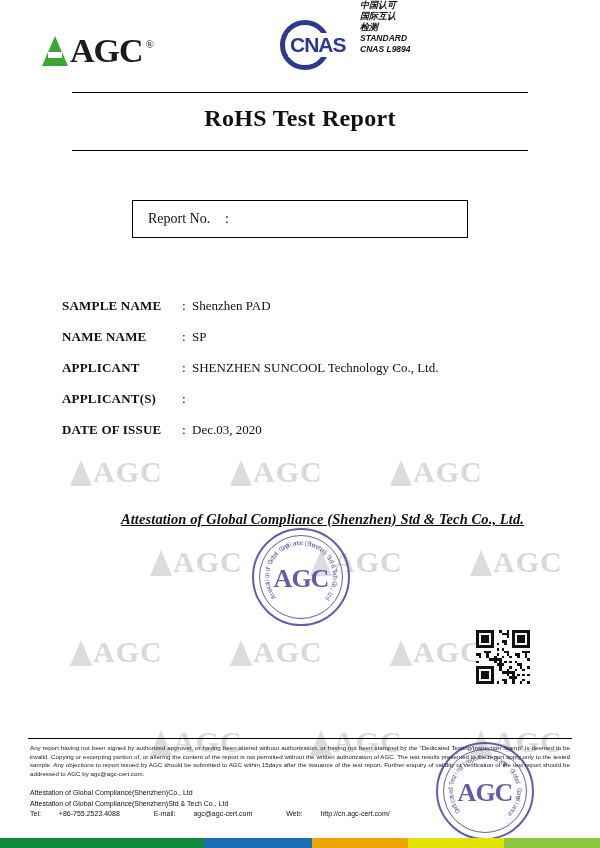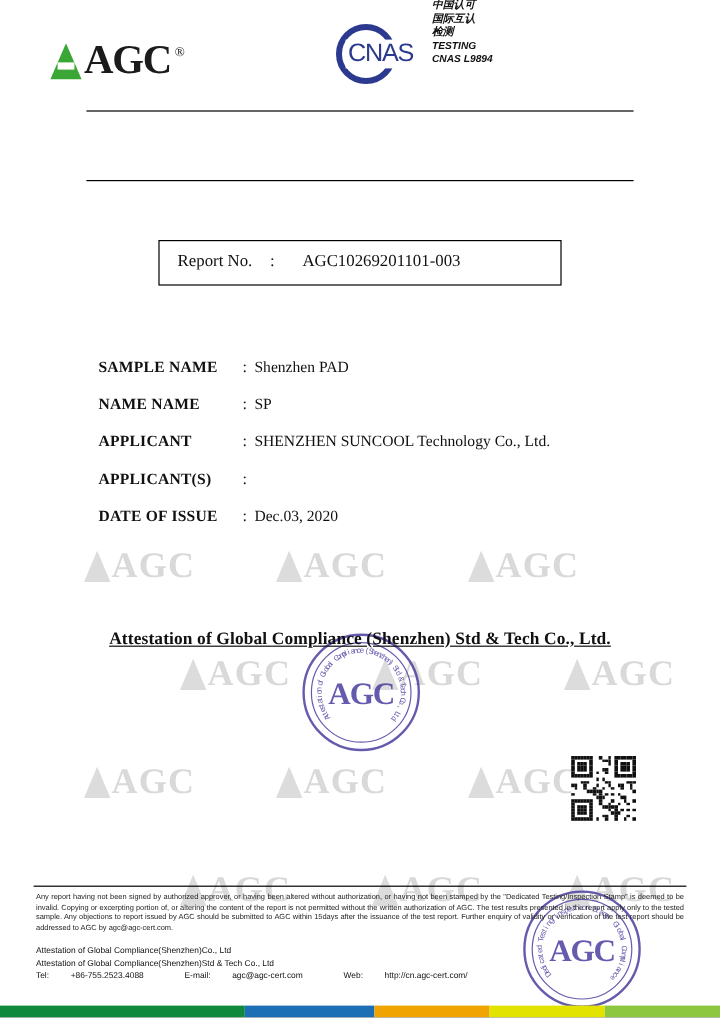--- a/index.html
+++ b/index.html
@@ -114,21 +114,21 @@
     width: 22px; height: 22px;
     border-radius: 50%;
     border: 4px solid #2b3a8f;
     box-sizing: border-box;
   }
   .cnas .c-text {
     position: absolute;
     left: 8px; top: 17px;
     font-family: "Liberation Sans", sans-serif;
     font-size: 21px;
-    font-weight: normal;
+    font-weight: bold;
     color: #2b3a8f;
     letter-spacing: -1px;
     background: #fff;
     padding: 0 2px;
   }
   .cnas-right {
     position: absolute;
     left: 360px; top: 0;
     font-family: "Liberation Sans", sans-serif;
     font-size: 8.5px;
@@ -179,21 +179,21 @@
   }
   .reportno-value {
     position: absolute;
     left: 252px; top: 211px;
     font-size: 14px;
   }
 
   
   .fields {
     position: absolute;
-    left: 82px; top: 298px;
+    left: 62px; top: 298px;
     width: 460px;
   }
   .field-row {
     position: relative;
     height: 31px;
     font-size: 13.5px;
   }
   .field-label {
     position: absolute;
     left: 0; top: 0;
@@ -207,25 +207,26 @@
   }
   .field-value {
     position: absolute;
     left: 130px; top: 0;
     font-size: 13px;
   }
 
   
   .attestation {
     position: absolute;
-    left: 76px; top: 525px;
+    left: 76px; top: 511px;
     width: 448px;
-    text-align: center;
+    text-align: right;
     font-size: 14.5px;
     font-weight: bold;
+    font-style: italic;
     text-decoration: underline;
     letter-spacing: .1px;
   }
 
   
   .wm {
     position: absolute;
     font-family: "Liberation Serif", serif;
     font-weight: bold;
     font-size: 30px;
@@ -358,32 +359,32 @@
 
     <div class="cnas">
       <div class="c-circ"></div>
       <div class="c-text">CNAS</div>
     </div>
 
     <div class="cnas-right">
       <div class="cn">中国认可</div>
       <div class="cn">国际互认</div>
       <div class="cn">检测</div>
-      <div>TESTING</div>
+      <div>STANDARD</div>
       <div>CNAS L9894</div>
     </div>
   </div>
 
   <div class="rule top"></div>
+  <div class="title">RoHS Test Report</div>
   <div class="rule bottom"></div>
 
   <div class="reportno-box"></div>
   <div class="reportno-label">Report No.</div>
   <div class="reportno-colon">:</div>
-  <div class="reportno-value">AGC10269201101-003</div>
 
   <div class="fields">
 
     <div class="field-row">
       <span class="field-label">SAMPLE NAME</span>
       <span class="field-colon">:</span>
       <span class="field-value">Shenzhen PAD</span>
     </div>
 
     <div class="field-row">

